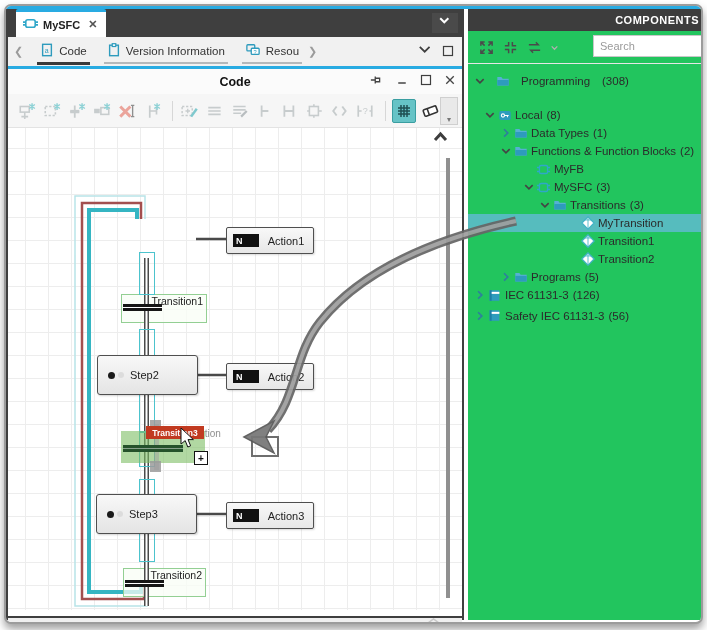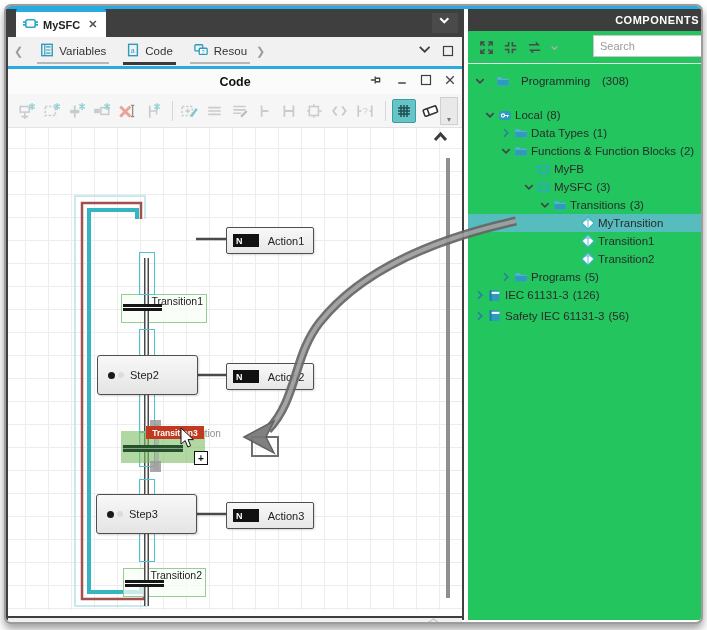--- a/index.html
+++ b/index.html
@@ -111,33 +111,33 @@
         <div class="docbar-btn">
           <span><svg width="13" height="13" viewBox="0 0 16 16">
                 <path d="M3 6l5 5 5-5" fill="none" stroke="#fff" stroke-width="2.4" transform="translate(-1.5,-2)"></path>
               </svg></span>
         </div>
       </div>
 
       <div class="subtabs">
         <span class="scrollchev">❮</span>
         <span id="subtab-slot" style="display:flex;align-items:center;">
-            <div class="stab">
-              <span><svg width="14" height="14" viewBox="0 0 16 16">
-                  <rect x="2" y="1.5" width="12" height="13" fill="none" stroke="#2e9bbd" stroke-width="1.6"></rect>
-                  <path d="M5.5 1.5v13M7 4.5h5M7 8h5M7 11.5h5" stroke="#2e9bbd" stroke-width="1.3"></path>
-                </svg></span>
-              <span>Variables</span>
-            </div>
             <div class="stab active">
               <span><svg width="14" height="14" viewBox="0 0 16 16">
                   <rect x="3" y="1.5" width="10" height="13" fill="none" stroke="#2e9bbd" stroke-width="1.6"></rect>
                   <text x="5.5" y="11" font-size="8" fill="#2e9bbd" font-family="Liberation Sans">a</text>
                 </svg></span>
               <span>Code</span>
+            </div>
+            <div class="stab">
+              <span><svg width="14" height="14" viewBox="0 0 16 16">
+                  <rect x="3" y="2.5" width="10" height="12" fill="none" stroke="#2e9bbd" stroke-width="1.6"></rect>
+                  <rect x="6" y="0.8" width="4" height="3.2" fill="#fff" stroke="#2e9bbd" stroke-width="1.4"></rect>
+                </svg></span>
+              <span>Version Information</span>
             </div>
             <div class="stab">
               <span><svg width="16" height="14" viewBox="0 0 16 16">
                   <rect x="1" y="2" width="9" height="7" rx="1" fill="none" stroke="#2e9bbd" stroke-width="1.5"></rect>
                   <rect x="6" y="6" width="9" height="7" rx="1" fill="#fff" stroke="#2e9bbd" stroke-width="1.5"></rect>
                   <text x="8.5" y="12" font-size="6.5" fill="#2e9bbd" font-family="Liberation Sans">?</text>
                 </svg></span>
               <span>Resou</span>
             </div>
           </span>

